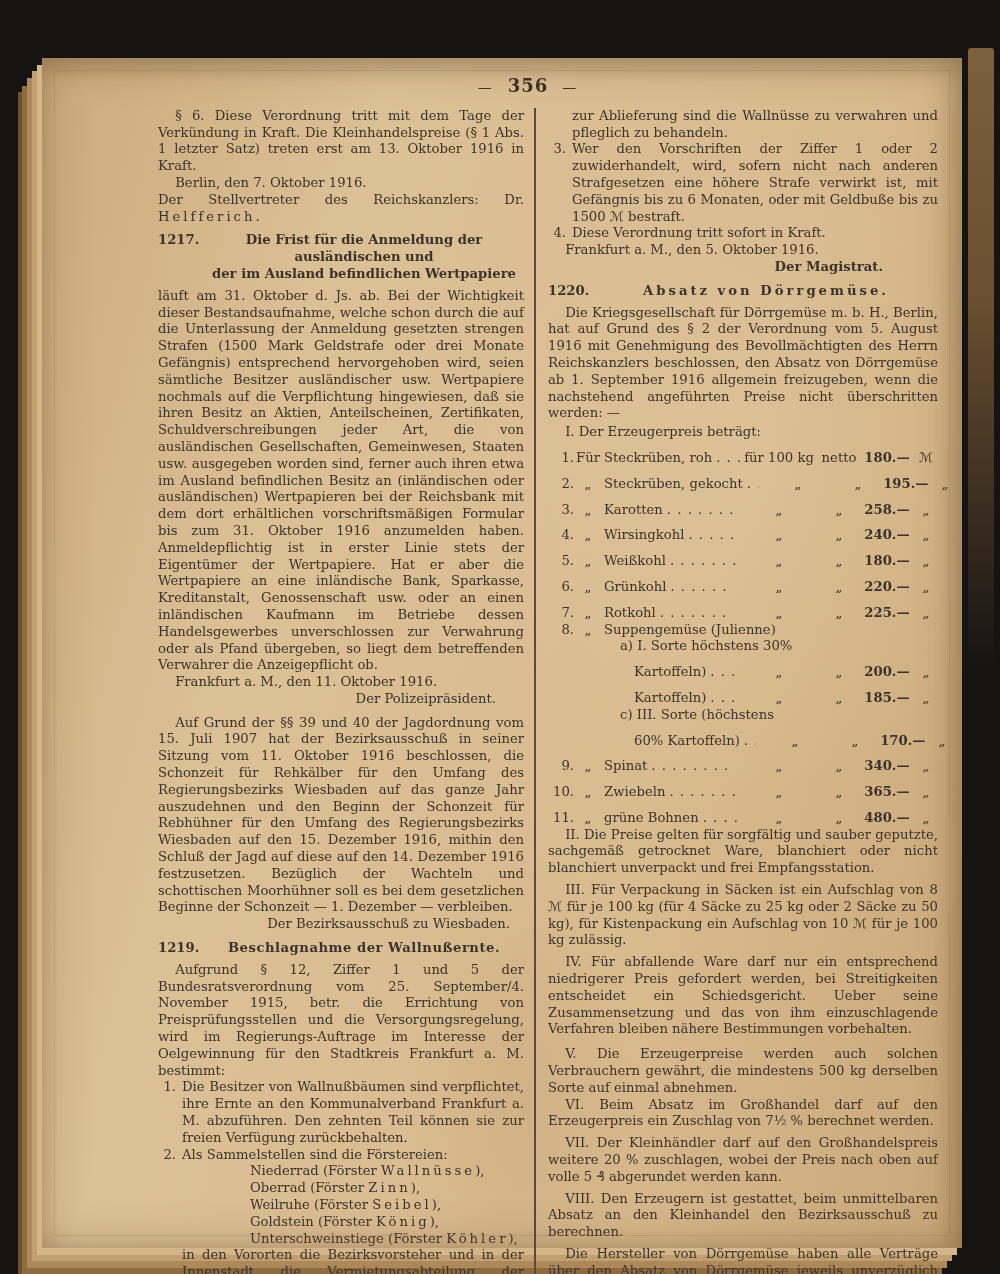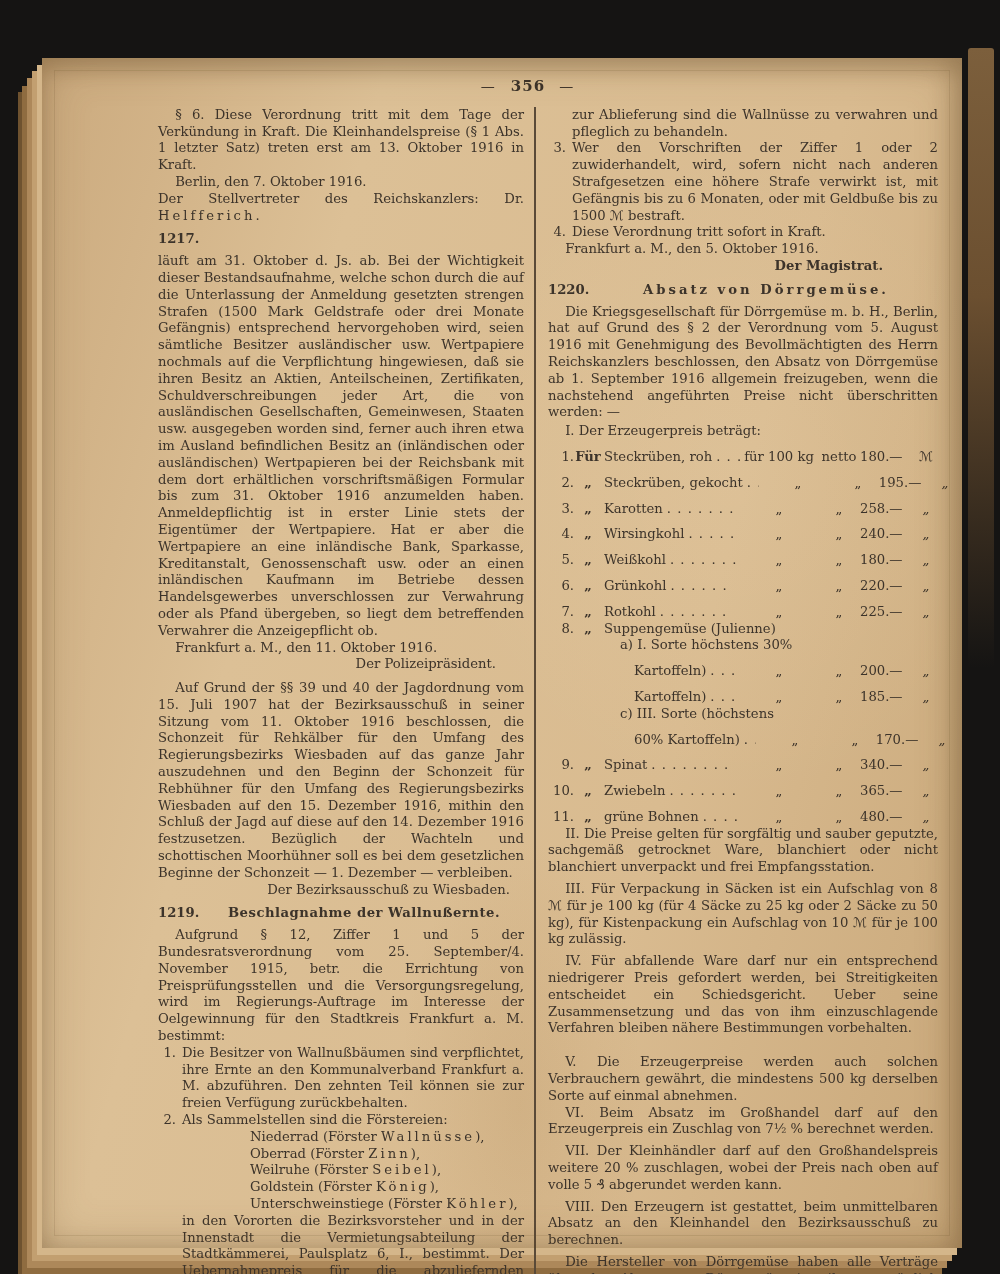--- a/index.html
+++ b/index.html
@@ -34,21 +34,21 @@
     content:"";position:absolute;inset:0;pointer-events:none;
     box-shadow:inset 0 0 46px rgba(110,78,40,0.30), inset -12px 0 22px rgba(70,48,22,0.18), inset 0 14px 18px rgba(90,62,30,0.18);
   }
   .content{
     position:absolute;left:116px;right:24px;top:14px;bottom:10px;
     color:#3c332a;font-size:13.2px;line-height:16.8px;
   }
   .page-head{
     text-align:center;margin:6px 40px 12px 0;font-size:14px;letter-spacing:2px;
   }
-  .page-head b{font-size:15px;letter-spacing:1px;margin:0 14px;}
+  .page-head b{font-size:18px;letter-spacing:1px;margin:0 14px;}
   .cols{display:flex;align-items:stretch;}
   .col-left{width:376px;flex:none;padding-right:10px;box-sizing:border-box;}
   .col-right{flex:1;border-left:2px solid #5a4a38;padding-left:12px;min-width:0;}
   .par{text-align:justify;margin:0;}
   .ind{text-indent:1.3em;}
   .dateline{text-indent:1.3em;margin:0;}
   .sig-r{text-align:right;margin:0;}
   .sec{margin-top:7px;}
   .sec-head{display:flex;font-weight:bold;margin:7px 0 5px 0;}
   .sec-num{flex:none;width:46px;}
@@ -58,26 +58,26 @@
   .li{display:flex;margin:0;}
   .li-num{flex:none;width:18px;text-align:right;}
   .li-body{flex:1;text-align:justify;padding-left:6px;min-width:0;}
   .cont{padding-left:24px;text-align:justify;margin:0;}
   .forester{padding-left:92px;margin:0;white-space:nowrap;}
   .f-name{letter-spacing:3px;}
   .bold{font-weight:bold;}
   
   .prow{display:flex;align-items:baseline;white-space:nowrap;}
   .c-num{flex:none;width:26px;text-align:right;}
-  .c-f{flex:none;width:28px;text-align:center;font-weight:bold;}
+  .c-f{flex:none;width:28px;text-align:center;}
   .c-name{flex:none;padding-left:2px;}
   .c-dots{flex:1;overflow:hidden;padding:0 4px;letter-spacing:1px;min-width:8px;}
   .c-u1{flex:none;width:78px;text-align:center;}
   .c-u2{flex:none;width:42px;text-align:center;margin-top:9px;}
-  .c-price{flex:none;width:54px;text-align:left;}
+  .c-price{flex:none;width:54px;text-align:center;font-weight:bold;}
   .c-cur{flex:none;width:24px;text-align:center;font-style:italic;}
   .sub1{padding-left:70px;}
   .sub2 .c-name{padding-left:86px;}
   .company{text-align:center;font-weight:bold;margin-top:5px;letter-spacing:0.5px;}
   .sig-row{display:flex;justify-content:center;gap:74px;letter-spacing:3px;}
 </style>
 </head>
 <body>
 
 <div class="edge-strip"></div>
@@ -93,20 +93,24 @@
 
       <div class="col-left">
 
         <p class="par ind">§ 6. Diese Verordnung tritt mit dem Tage der Verkündung in Kraft. Die Kleinhandelspreise (§ 1 Abs. 1 letzter Satz) treten erst am 13. Oktober 1916 in Kraft.</p>
         <p class="dateline">Berlin, den 7. Oktober 1916.</p>
         <p class="par"><span>Der Stellvertreter des Reichskanzlers: Dr.</span> <span class="sp3">Helfferich.</span></p>
 
         <div class="sec">
           <div class="sec-head">
             <span class="sec-num">1217.</span>
+            <span class="sec-title">
+              <span style="display:block">Die Frist für die Anmeldung der ausländischen und</span>
+              <span style="display:block">der im Ausland befindlichen Wertpapiere</span>
+            </span>
           </div>
           <p class="par">läuft am 31. Oktober d. Js. ab. Bei der Wichtigkeit dieser Bestandsaufnahme, welche schon durch die auf die Unterlassung der Anmeldung gesetzten strengen Strafen (1500 Mark Geldstrafe oder drei Monate Gefängnis) entsprechend hervorgehoben wird, seien sämtliche Besitzer ausländischer usw. Wertpapiere nochmals auf die Verpflichtung hingewiesen, daß sie ihren Besitz an Aktien, Anteilscheinen, Zertifikaten, Schuldverschreibungen jeder Art, die von ausländischen Gesellschaften, Gemeinwesen, Staaten usw. ausgegeben worden sind, ferner auch ihren etwa im Ausland befindlichen Besitz an (inländischen oder ausländischen) Wertpapieren bei der Reichsbank mit dem dort erhältlichen vorschriftsmäßigen Formular bis zum 31. Oktober 1916 anzumelden haben. Anmeldepflichtig ist in erster Linie stets der Eigentümer der Wertpapiere. Hat er aber die Wertpapiere an eine inländische Bank, Sparkasse, Kreditanstalt, Genossenschaft usw. oder an einen inländischen Kaufmann im Betriebe dessen Handelsgewerbes unverschlossen zur Verwahrung oder als Pfand übergeben, so liegt dem betreffenden Verwahrer die Anzeigepflicht ob.</p>
           <p class="dateline">Frankfurt a. M., den 11. Oktober 1916.</p>
           <p class="sig-r" style="padding-right:28px">Der Polizeipräsident.</p>
         </div>
 
         <div class="sec">
           <p class="par ind">Auf Grund der §§ 39 und 40 der Jagdordnung vom 15. Juli 1907 hat der Bezirksausschuß in seiner Sitzung vom 11. Oktober 1916 beschlossen, die Schonzeit für Rehkälber für den Umfang des Regierungsbezirks Wiesbaden auf das ganze Jahr auszudehnen und den Beginn der Schonzeit für Rebhühner für den Umfang des Regierungsbezirks Wiesbaden auf den 15. Dezember 1916, mithin den Schluß der Jagd auf diese auf den 14. Dezember 1916 festzusetzen. Bezüglich der Wachteln und schottischen Moorhühner soll es bei dem gesetzlichen Beginne der Schonzeit — 1. Dezember — verbleiben.</p>
           <p class="sig-r" style="padding-right:14px">Der Bezirksausschuß zu Wiesbaden.</p>
         </div>
@@ -291,21 +295,21 @@
                 <span class="c-u1">„</span>
                 <span class="c-u2">„</span>
                 <span class="c-price">480.—</span>
                 <span class="c-cur">„</span>
               </div>
           </div>
 
           <p class="par ind" style="">II. Die Preise gelten für sorgfältig und sauber geputzte, sachgemäß getrocknet Ware, blanchiert oder nicht blanchiert unverpackt und frei Empfangsstation.</p>
           <p class="par ind" style="margin-top:5px">III. Für Verpackung in Säcken ist ein Aufschlag von 8 ℳ für je 100 kg (für 4 Säcke zu 25 kg oder 2 Säcke zu 50 kg), für Kistenpackung ein Aufschlag von 10 ℳ für je 100 kg zulässig.</p>
           <p class="par ind" style="margin-top:5px">IV. Für abfallende Ware darf nur ein entsprechend niedrigerer Preis gefordert werden, bei Streitigkeiten entscheidet ein Schiedsgericht. Ueber seine Zusammensetzung und das von ihm einzuschlagende Verfahren bleiben nähere Bestimmungen vorbehalten.</p>
-          <p class="par ind" style="margin-top:17px">V. Die Erzeugerpreise werden auch solchen Verbrauchern gewährt, die mindestens 500 kg derselben Sorte auf einmal abnehmen.</p>
+          <p class="par ind" style="margin-top:8px">V. Die Erzeugerpreise werden auch solchen Verbrauchern gewährt, die mindestens 500 kg derselben Sorte auf einmal abnehmen.</p>
           <p class="par ind" style="margin-top:0">VI. Beim Absatz im Großhandel darf auf den Erzeugerpreis ein Zuschlag von 7½ % berechnet werden.</p>
           <p class="par ind" style="margin-top:5px">VII. Der Kleinhändler darf auf den Großhandelspreis weitere 20 % zuschlagen, wobei der Preis nach oben auf volle 5 ₰ abgerundet werden kann.</p>
           <p class="par ind" style="margin-top:5px">VIII. Den Erzeugern ist gestattet, beim unmittelbaren Absatz an den Kleinhandel den Bezirksausschuß zu berechnen.</p>
           <p class="par ind" style="margin-top:5px">Die Hersteller von Dörrgemüse haben alle Verträge über den Absatz von Dörrgemüse jeweils unverzüglich der Kriegsgesellschaft nach Menge, Art, Preis und Erwerber anzuzeigen.</p>
           <p class="dateline">Berlin, den 1. September 1916.</p>
           <p class="company">Kriegsgesellschaft für Dörrgemüse m. b. H.</p>
           <div class="sig-row">
             <span>Koppel.</span>
             <span>Dr. Bach.</span>
           </div>

